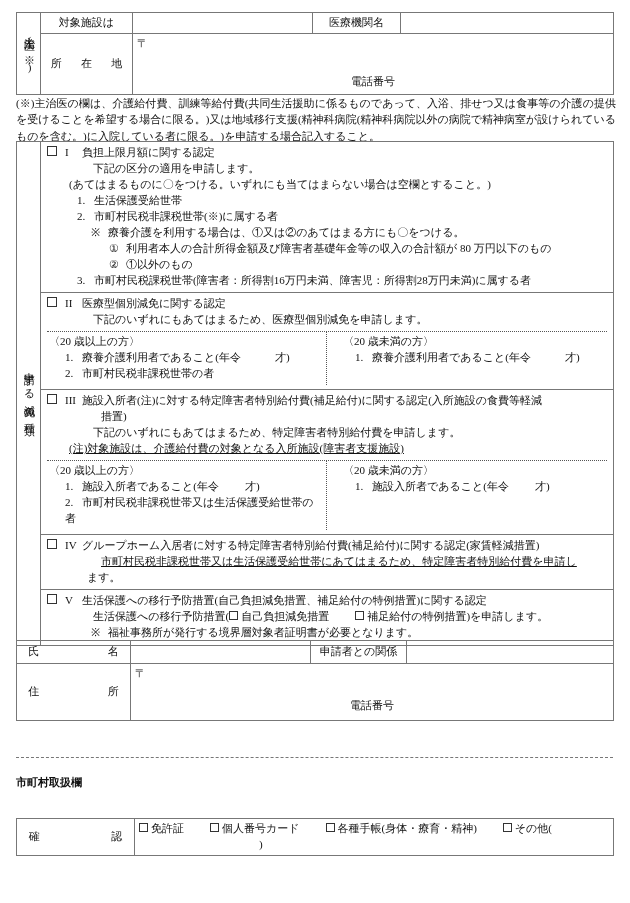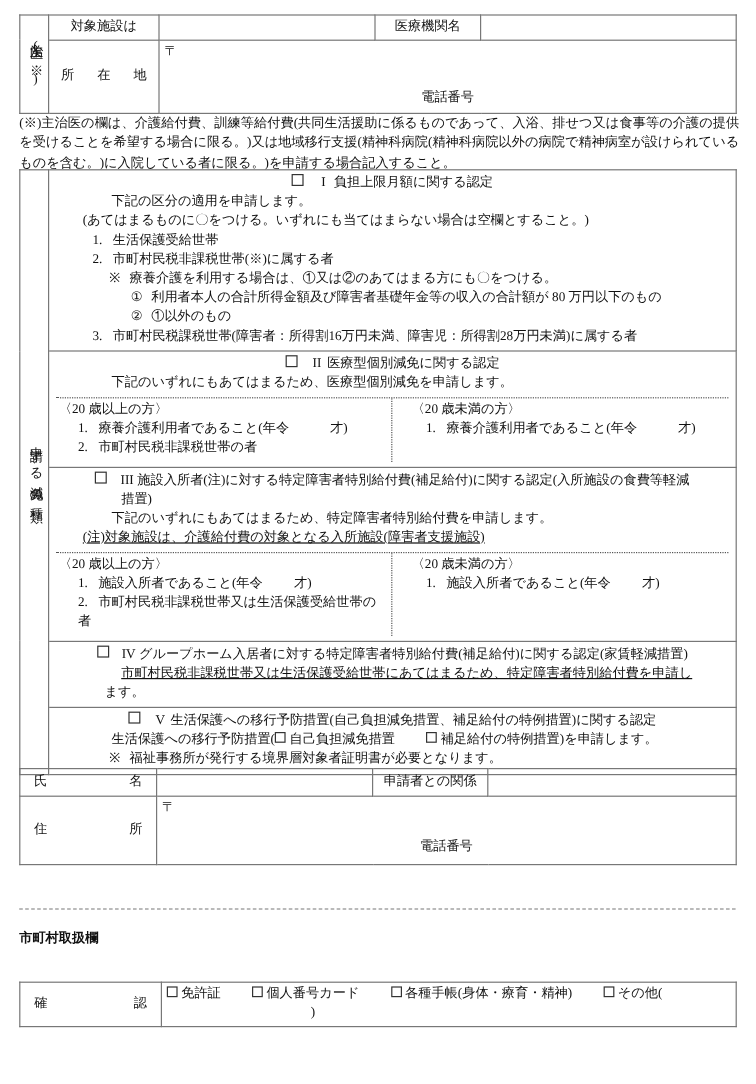--- a/index.html
+++ b/index.html
@@ -72,21 +72,21 @@
     width: 600px;
     font-size: 11px;
     line-height: 1.48;
     text-align: justify;
   }
 
   
   .main-wrap { position: absolute; left: 16px; top: 141px; width: 597px; }
   table.main { width: 597px; }
   td.body { padding: 3px 6px 4px 6px !important; }
-  .hdr { white-space: nowrap; text-align: center; }
+  .hdr { white-space: nowrap; }
   .cb {
     display: inline-block;
     width: 8px;
     height: 8px;
     border: 1px solid #333;
     margin-right: 8px;
     vertical-align: 0px;
   }
   .cb-sm {
     display: inline-block;

